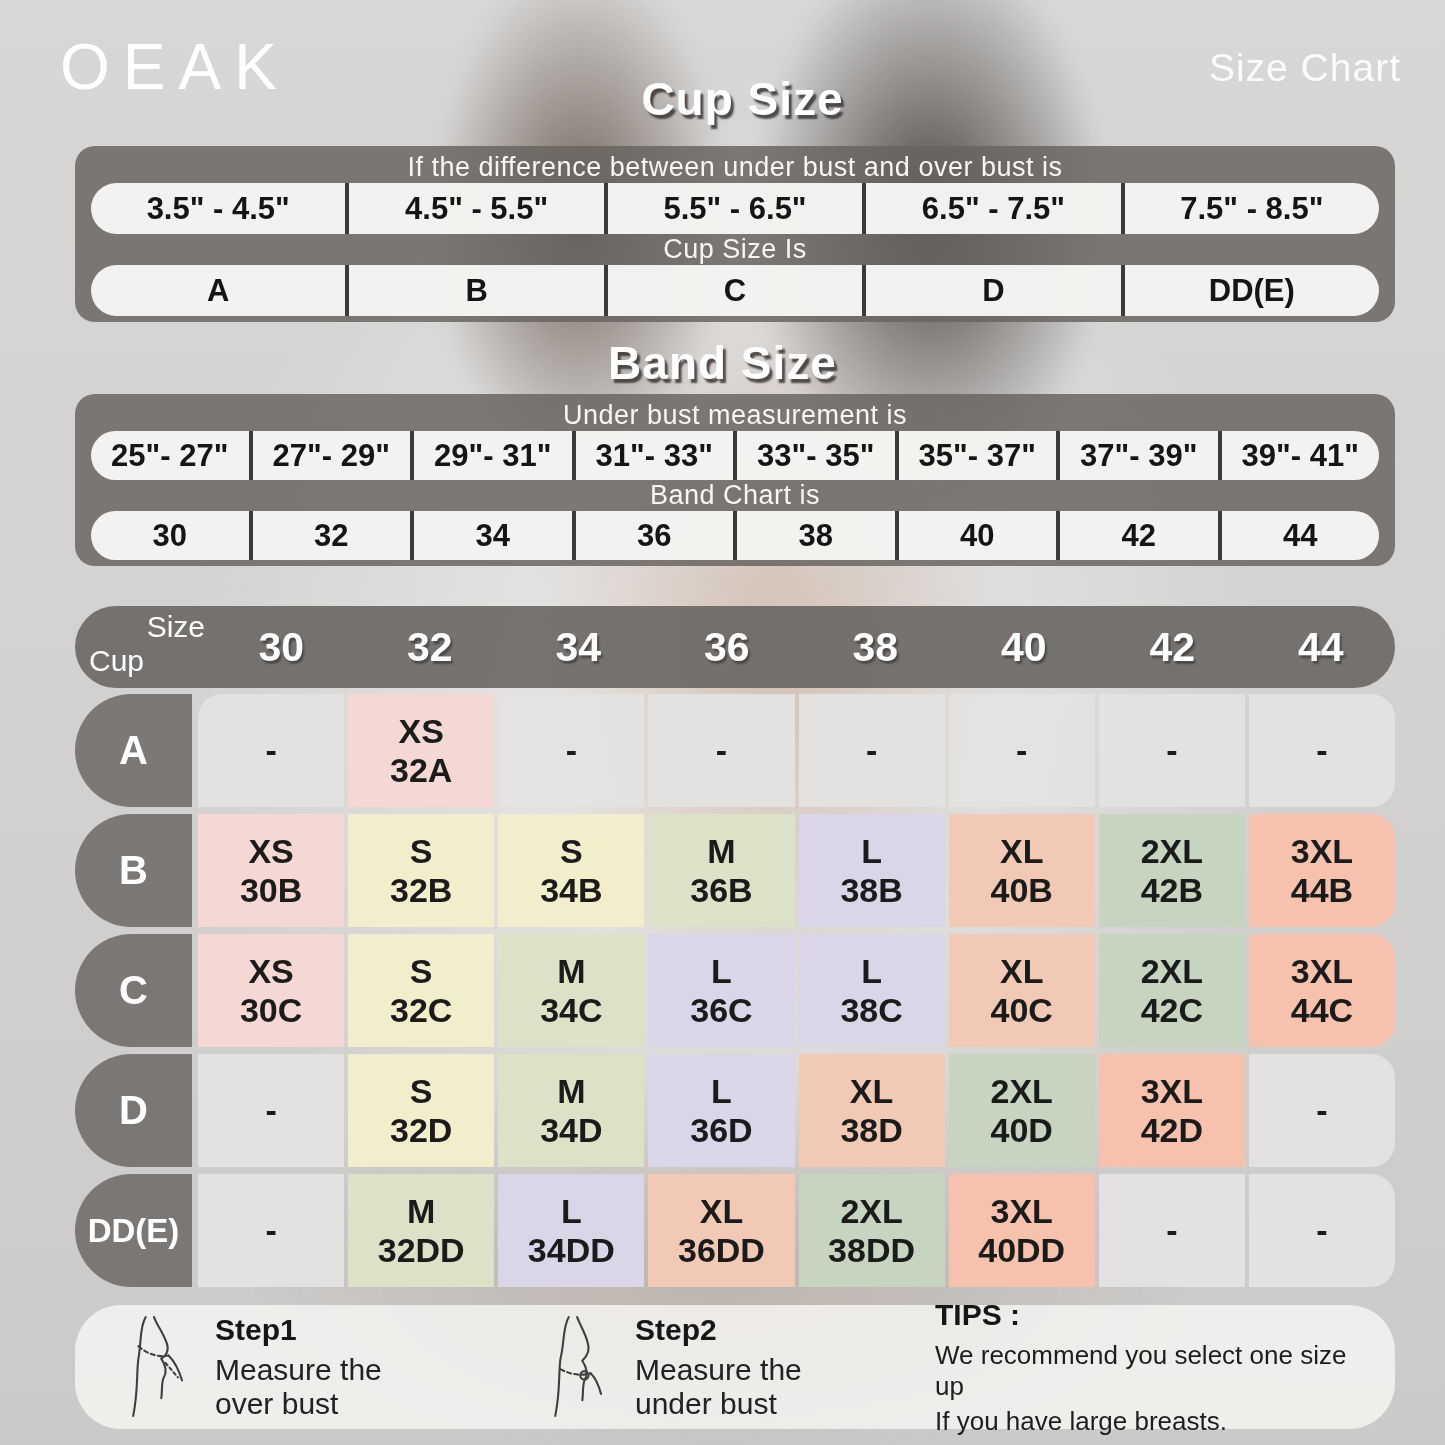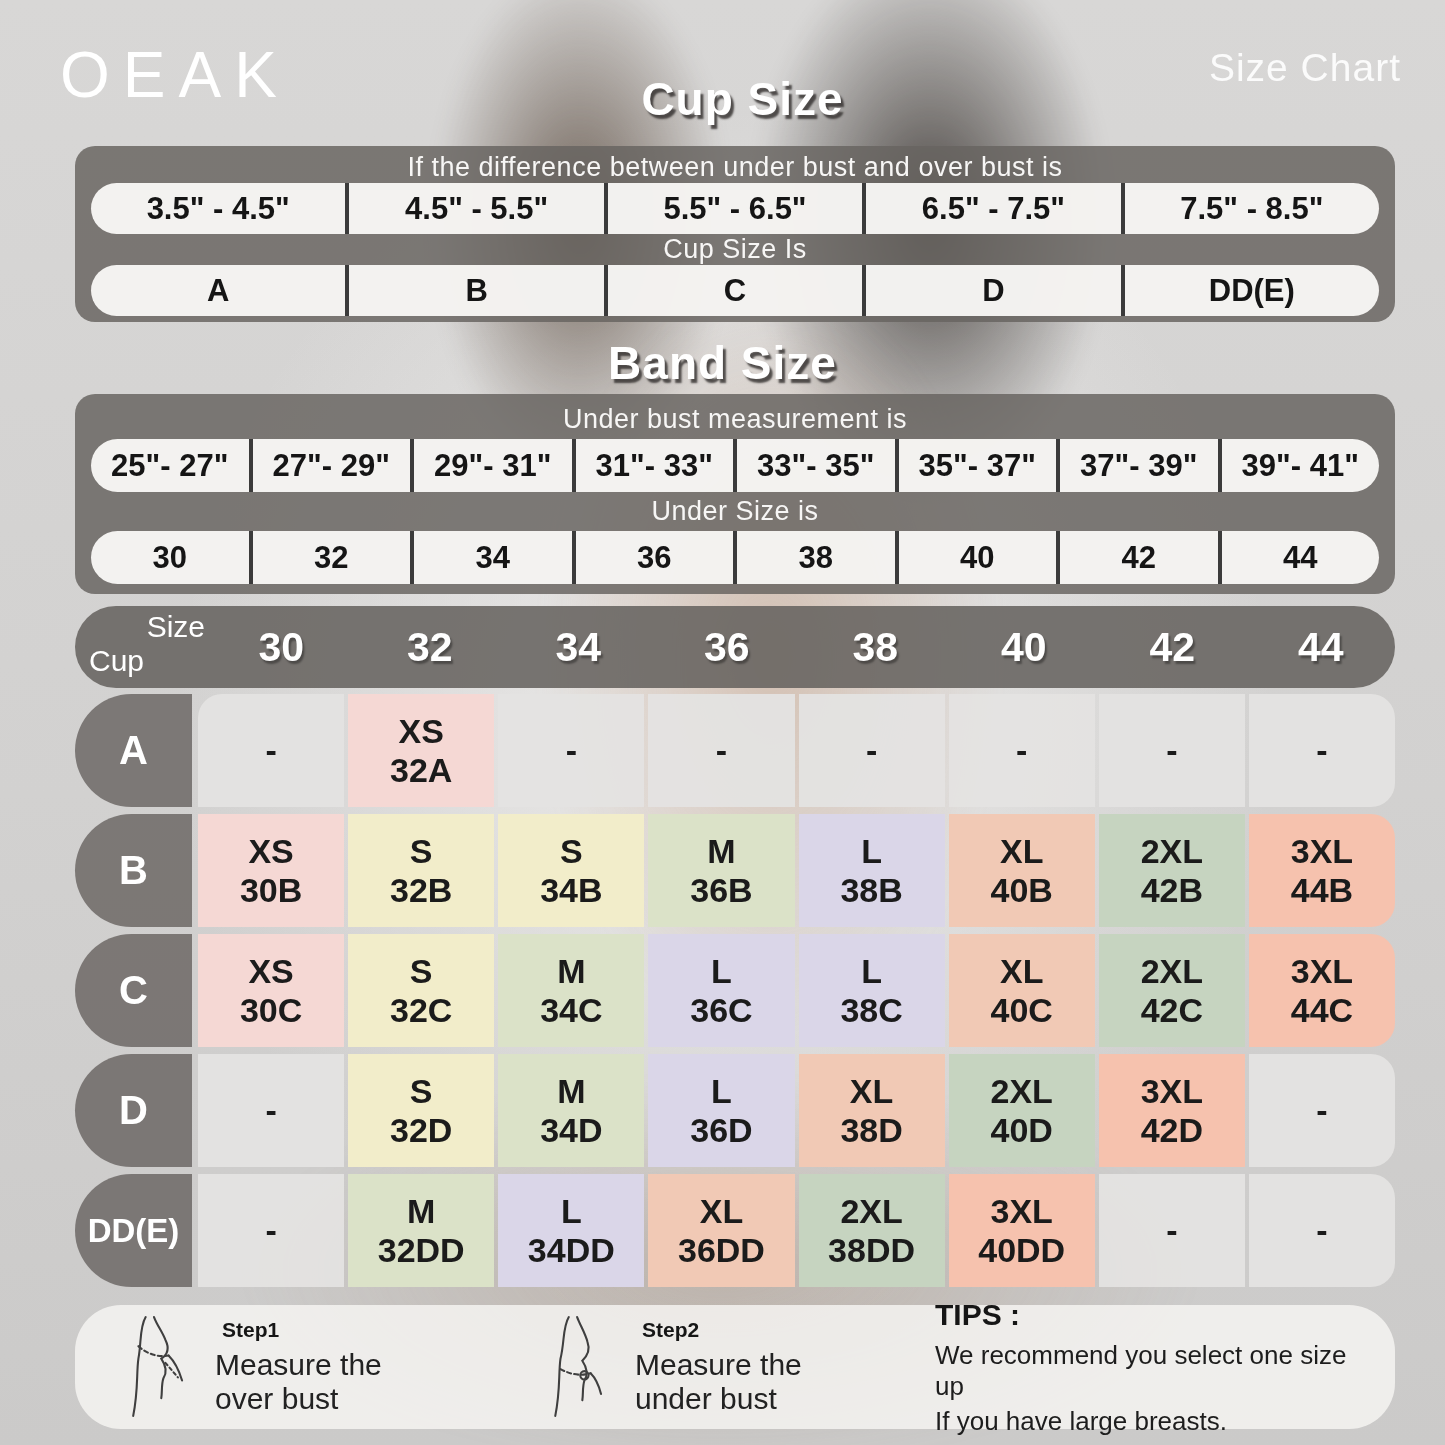--- a/index.html
+++ b/index.html
@@ -7,30 +7,30 @@
 
   
   .blob{position:absolute;pointer-events:none;}
   .bg-ellipse{left:170px;top:100px;width:1110px;height:1240px;background:radial-gradient(ellipse at center,rgba(238,237,236,.95) 0%,rgba(214,213,212,0) 70%);}
   .hair-a{left:430px;top:-40px;width:300px;height:520px;background:radial-gradient(ellipse at center,rgba(66,48,34,.7) 0%,rgba(66,48,34,0) 70%);filter:blur(8px);}
   .hair-b{left:750px;top:-60px;width:360px;height:560px;background:radial-gradient(ellipse at center,rgba(32,26,22,.78) 0%,rgba(32,26,22,0) 70%);filter:blur(8px);}
   .skin{left:540px;top:280px;width:460px;height:760px;background:radial-gradient(ellipse at center,rgba(180,136,106,.42) 0%,rgba(180,136,106,0) 70%);filter:blur(10px);}
   .legs{left:240px;top:1080px;width:960px;height:380px;background:radial-gradient(ellipse at center,rgba(150,122,100,.32) 0%,rgba(150,122,100,0) 70%);filter:blur(12px);}
 
   
-  .logo{position:absolute;left:60px;top:38px;font-size:64px;font-weight:400;letter-spacing:13px;color:#ffffff;}
+  .logo{position:absolute;left:60px;top:30px;font-size:64px;font-weight:400;letter-spacing:13px;color:#ffffff;}
   .page-title{position:absolute;right:44px;top:46px;font-size:39px;color:#fbfbfb;letter-spacing:1px;}
   .big-title{position:absolute;left:0;right:0;margin:0;text-align:center;font-size:46px;font-weight:bold;color:#ffffff;letter-spacing:1px;text-shadow:3px 4px 2px rgba(55,52,50,.85);}
   .cup-title{top:72px;padding-left:40px;}
   .band-title{top:336px;}
 
   
   .panel{position:absolute;left:75px;width:1320px;background:rgba(104,100,97,.84);border-radius:20px;display:flex;flex-direction:column;justify-content:space-evenly;padding:6px 0;box-sizing:border-box;}
   .cup-panel{top:146px;height:176px;}
-  .band-panel{top:394px;height:200px;}
+  .band-panel{top:394px;height:172px;}
   .panel-banner,.panel-mid{text-align:center;color:#f7f6f5;font-size:27px;letter-spacing:.5px;}
   .wrow{display:flex;margin:0 16px;height:53px;background:rgba(247,246,244,.97);border-radius:28px;overflow:hidden;}
   .wcell{flex:1;display:flex;align-items:center;justify-content:center;font-size:31px;font-weight:bold;color:#151515;white-space:nowrap;}
   .wrow .wcell + .wcell{border-left:4px solid #3b3b3b;}
 
   
   .matrix-header{position:absolute;left:75px;top:606px;width:1320px;height:82px;background:rgba(103,99,96,.88);border-radius:41px;display:flex;align-items:center;box-sizing:border-box;}
   .corner{position:relative;width:132px;height:100%;flex:0 0 132px;color:#fff;}
   .corner-size{position:absolute;top:4px;right:2px;font-size:30px;}
   .corner-cup{position:absolute;bottom:10px;left:14px;font-size:30px;}
@@ -52,21 +52,21 @@
   .cell[data-color="peach"]{background:#f1c9b5;}
   .cell[data-color="sage"]{background:#c6d4c0;}
   .cell[data-color="salmon"]{background:#f6c2ae;}
   .cell:last-child{border-top-right-radius:24px;border-bottom-right-radius:24px;}
   .mrow:first-child .cell:first-child{border-top-left-radius:24px;}
 
   
   .footer{position:absolute;left:75px;top:1305px;width:1320px;height:124px;background:rgba(246,245,243,.82);border-radius:46px;display:flex;align-items:center;box-sizing:border-box;padding:0 40px;}
   .step{display:flex;align-items:center;}
   .step-icon{flex:0 0 auto;margin-right:22px;}
-  .step-title{font-size:21px;font-weight:bold;color:#161616;margin-bottom:6px;margin-left:7px;}
+  .step-title{font-size:30px;font-weight:bold;color:#161616;margin-bottom:6px;}
   .step-desc{font-size:30px;color:#222;width:200px;line-height:1.12;}
   .step1{width:420px;}
   .step2{width:400px;}
   .tips{flex:1;}
   .tips-title{font-size:30px;font-weight:bold;color:#161616;margin-bottom:8px;}
   .tips-line{font-size:26px;color:#1d1d1d;margin-top:4px;}
 </style>
 </head>
 <body>
 
@@ -109,21 +109,21 @@
     <div class="wrow">
       <div class="wcell">25"- 27"</div>
       <div class="wcell">27"- 29"</div>
       <div class="wcell">29"- 31"</div>
       <div class="wcell">31"- 33"</div>
       <div class="wcell">33"- 35"</div>
       <div class="wcell">35"- 37"</div>
       <div class="wcell">37"- 39"</div>
       <div class="wcell">39"- 41"</div>
     </div>
-    <div class="panel-mid">Under Size is</div>
+    <div class="panel-mid">Band Chart is</div>
     <div class="wrow">
       <div class="wcell">30</div>
       <div class="wcell">32</div>
       <div class="wcell">34</div>
       <div class="wcell">36</div>
       <div class="wcell">38</div>
       <div class="wcell">40</div>
       <div class="wcell">42</div>
       <div class="wcell">44</div>
     </div>

